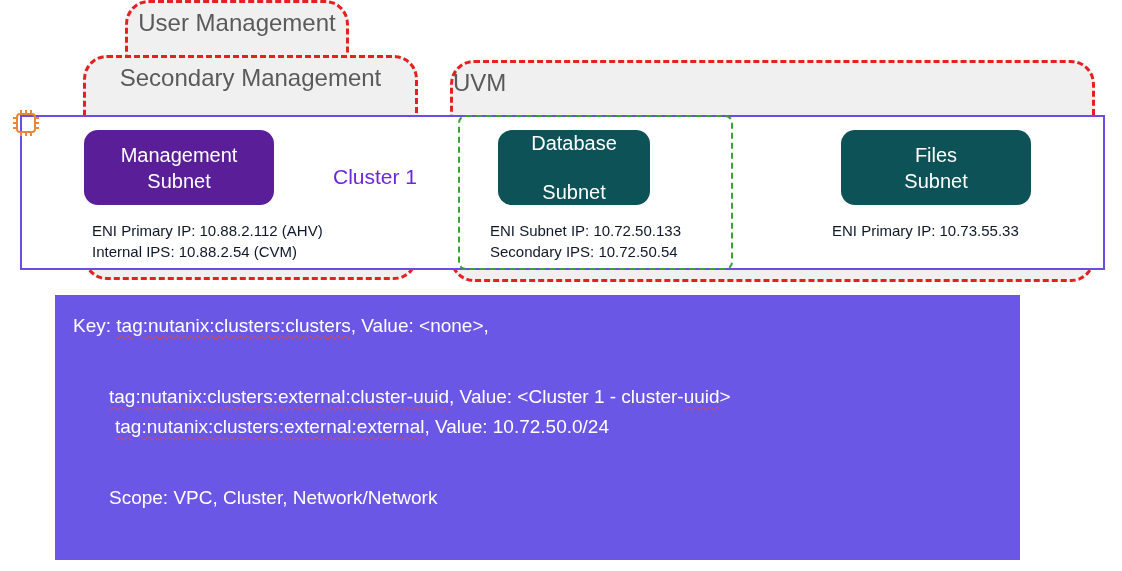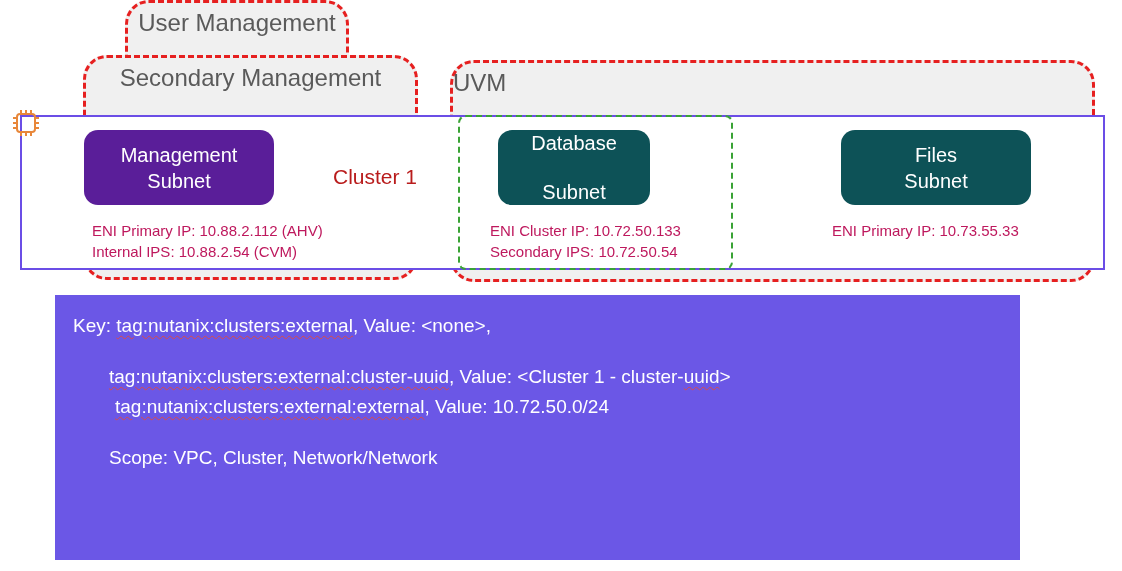--- a/index.html
+++ b/index.html
@@ -117,27 +117,27 @@
       width: 190px;
       height: 75px;
       background: #0d5257;
       margin-left: 8px;
     }
     .cluster-label {
       position: absolute;
       left: 333px;
       top: 165px;
       font-size: 21px;
-      color: #b91c1c;
+      color: #6d28d9;
       font-weight: 400;
     }
     .ip-block {
       position: absolute;
       font-size: 15px;
-      color: #be185d;
+      color: #0f172a;
       line-height: 1.4;
     }
     .ip-mgmt { left: 92px; top: 220px; }
     .ip-db { left: 490px; top: 220px; }
     .ip-files { left: 832px; top: 220px; }
     .purple-panel {
       position: absolute;
       left: 55px;
       top: 295px;
       width: 965px;
@@ -151,21 +151,21 @@
     .underline-red {
       text-decoration: underline;
       text-decoration-color: #d94a4a;
       text-decoration-style: wavy;
       text-decoration-thickness: 1px;
       text-underline-offset: 3px;
     }
     .purple-panel .line {
       display: block;
     }
-    .purple-panel .indent1 { padding-left: 36px; }
+    .purple-panel .indent1 { padding-left: 36px; margin-top: 20px; }
     .purple-panel .indent2 { padding-left: 42px; }
     .purple-panel .spacer { height: 22px; }
   </style>
 </head>
 <body>
 
 <div class="canvas">
 
   <div class="dashed-box user-mgmt">
     <div class="box-title">User Management</div>
@@ -217,31 +217,31 @@
   </div>
 
   <div class="cluster-label">Cluster 1</div>
 
   <div class="ip-block ip-mgmt">
     <div>ENI Primary IP: 10.88.2.112 (AHV)</div>
     <div>Internal IPS: 10.88.2.54 (CVM)</div>
   </div>
 
   <div class="ip-block ip-db">
-    <div>ENI Cluster IP: 10.72.50.133</div>
+    <div>ENI Subnet IP: 10.72.50.133</div>
     <div>Secondary IPS: 10.72.50.54</div>
   </div>
 
   <div class="ip-block ip-files">
     <div>ENI Primary IP: 10.73.55.33</div>
   </div>
 
   <div class="purple-panel">
     <span class="line">
-      <span>Key: </span><span class="underline-red">tag:nutanix:clusters:external</span><span>, Value: &lt;none&gt;,</span>
+      <span>Key: </span><span class="underline-red">tag:nutanix:clusters:clusters</span><span>, Value: &lt;none&gt;,</span>
     </span>
     <div class="spacer"></div>
     <span class="line indent1">
       <span class="underline-red">tag:nutanix:clusters:external:cluster-uuid</span><span>, Value: &lt;Cluster 1 - cluster-</span><span class="underline-red">uuid</span><span>&gt;</span>
     </span>
     <span class="line indent2">
       <span class="underline-red">tag:nutanix:clusters:external:external</span><span>, Value: 10.72.50.0/24</span>
     </span>
     <div class="spacer"></div>
     <span class="line indent1">Scope: VPC, Cluster, Network/Network</span>

